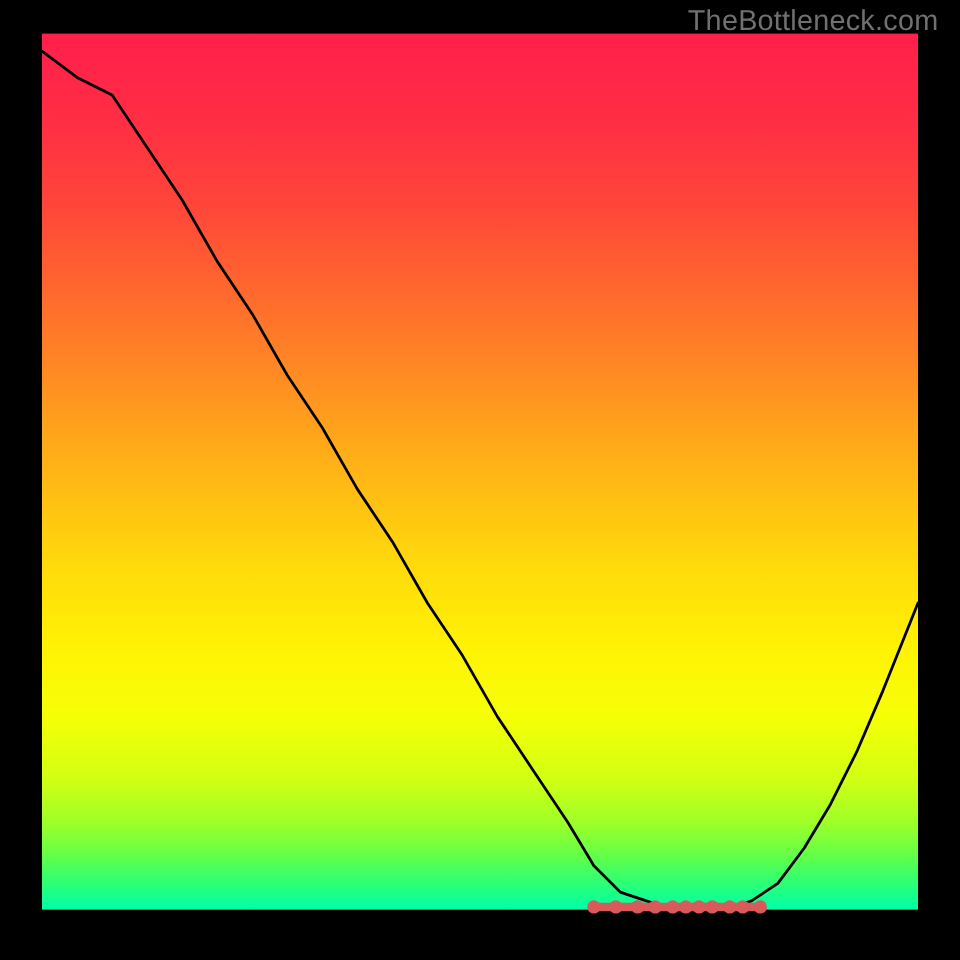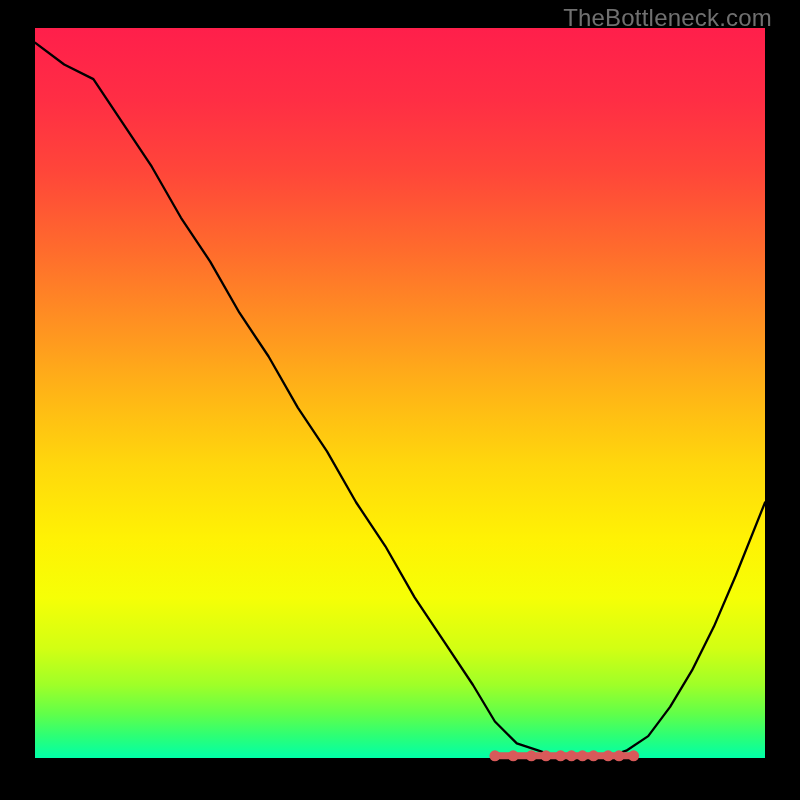--- a/index.html
+++ b/index.html
@@ -14,21 +14,21 @@
     position: relative;
     width: 800px;
     height: 800px;
   }
   svg {
     display: block;
   }
   .watermark {
     position: absolute;
     top: 4px;
-    right: 28px;
+    right: 18px;
     font-family: Arial, Helvetica, sans-serif;
     font-size: 24px;
     color: #707070;
     letter-spacing: 0.2px;
     user-select: none;
   }
 </style>
 </head>
 <body>
 

